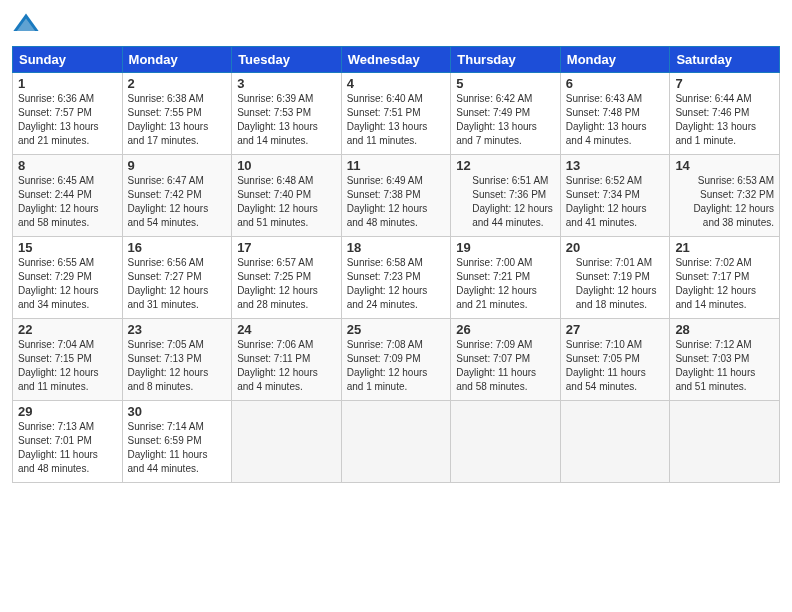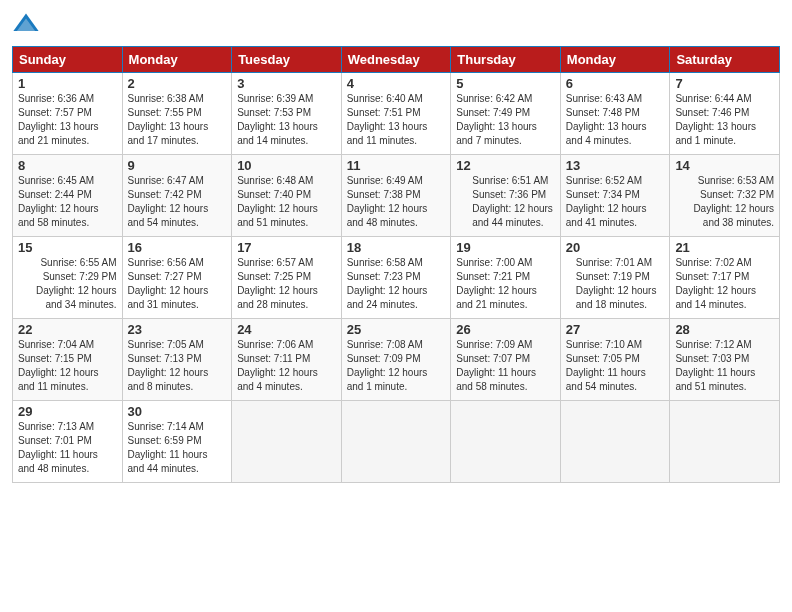--- a/index.html
+++ b/index.html
@@ -49,21 +49,21 @@
     .location {
       font-size: 14px;
       color: #555;
     }
     table {
       width: 100%;
       border-collapse: collapse;
       table-layout: fixed;
     }
     th {
-      background-color: #b91c1c;
+      background-color: #1d4ed8;
       color: white;
       text-align: left;
       padding: 5px 6px;
       font-size: 13px;
       font-weight: bold;
       border: 1px solid #1a7abf;
     }
     td {
       vertical-align: top;
       border: 1px solid #ccc;
@@ -223,21 +223,21 @@
             <span class="day-num">14</span>
             <div class="day-info" style="white-space: pre-line; text-align: right;">Sunrise: 6:53 AM
 Sunset: 7:32 PM
 Daylight: 12 hours
 and 38 minutes.</div>
           </td>
         </tr>
         <tr>
           <td>
             <span class="day-num">15</span>
-            <div class="day-info" style="white-space: pre-line; text-align: right;">Sunrise: 6:55 AM
+            <div class="day-info" style="white-space: pre-line;">Sunrise: 6:55 AM
 Sunset: 7:29 PM
 Daylight: 12 hours
 and 34 minutes.</div>
           </td>
           <td>
             <span class="day-num">16</span>
             <div class="day-info" style="white-space: pre-line;">Sunrise: 6:56 AM
 Sunset: 7:27 PM
 Daylight: 12 hours
 and 31 minutes.</div>

